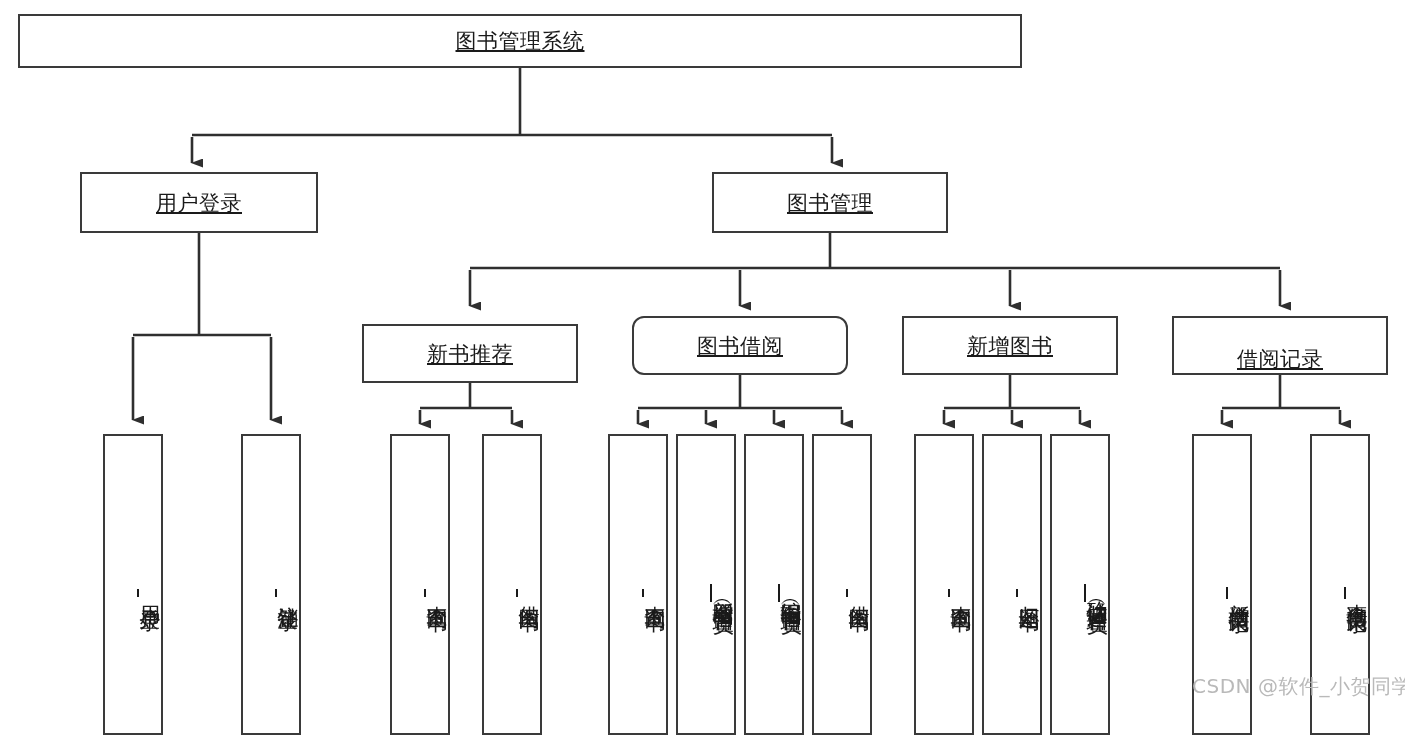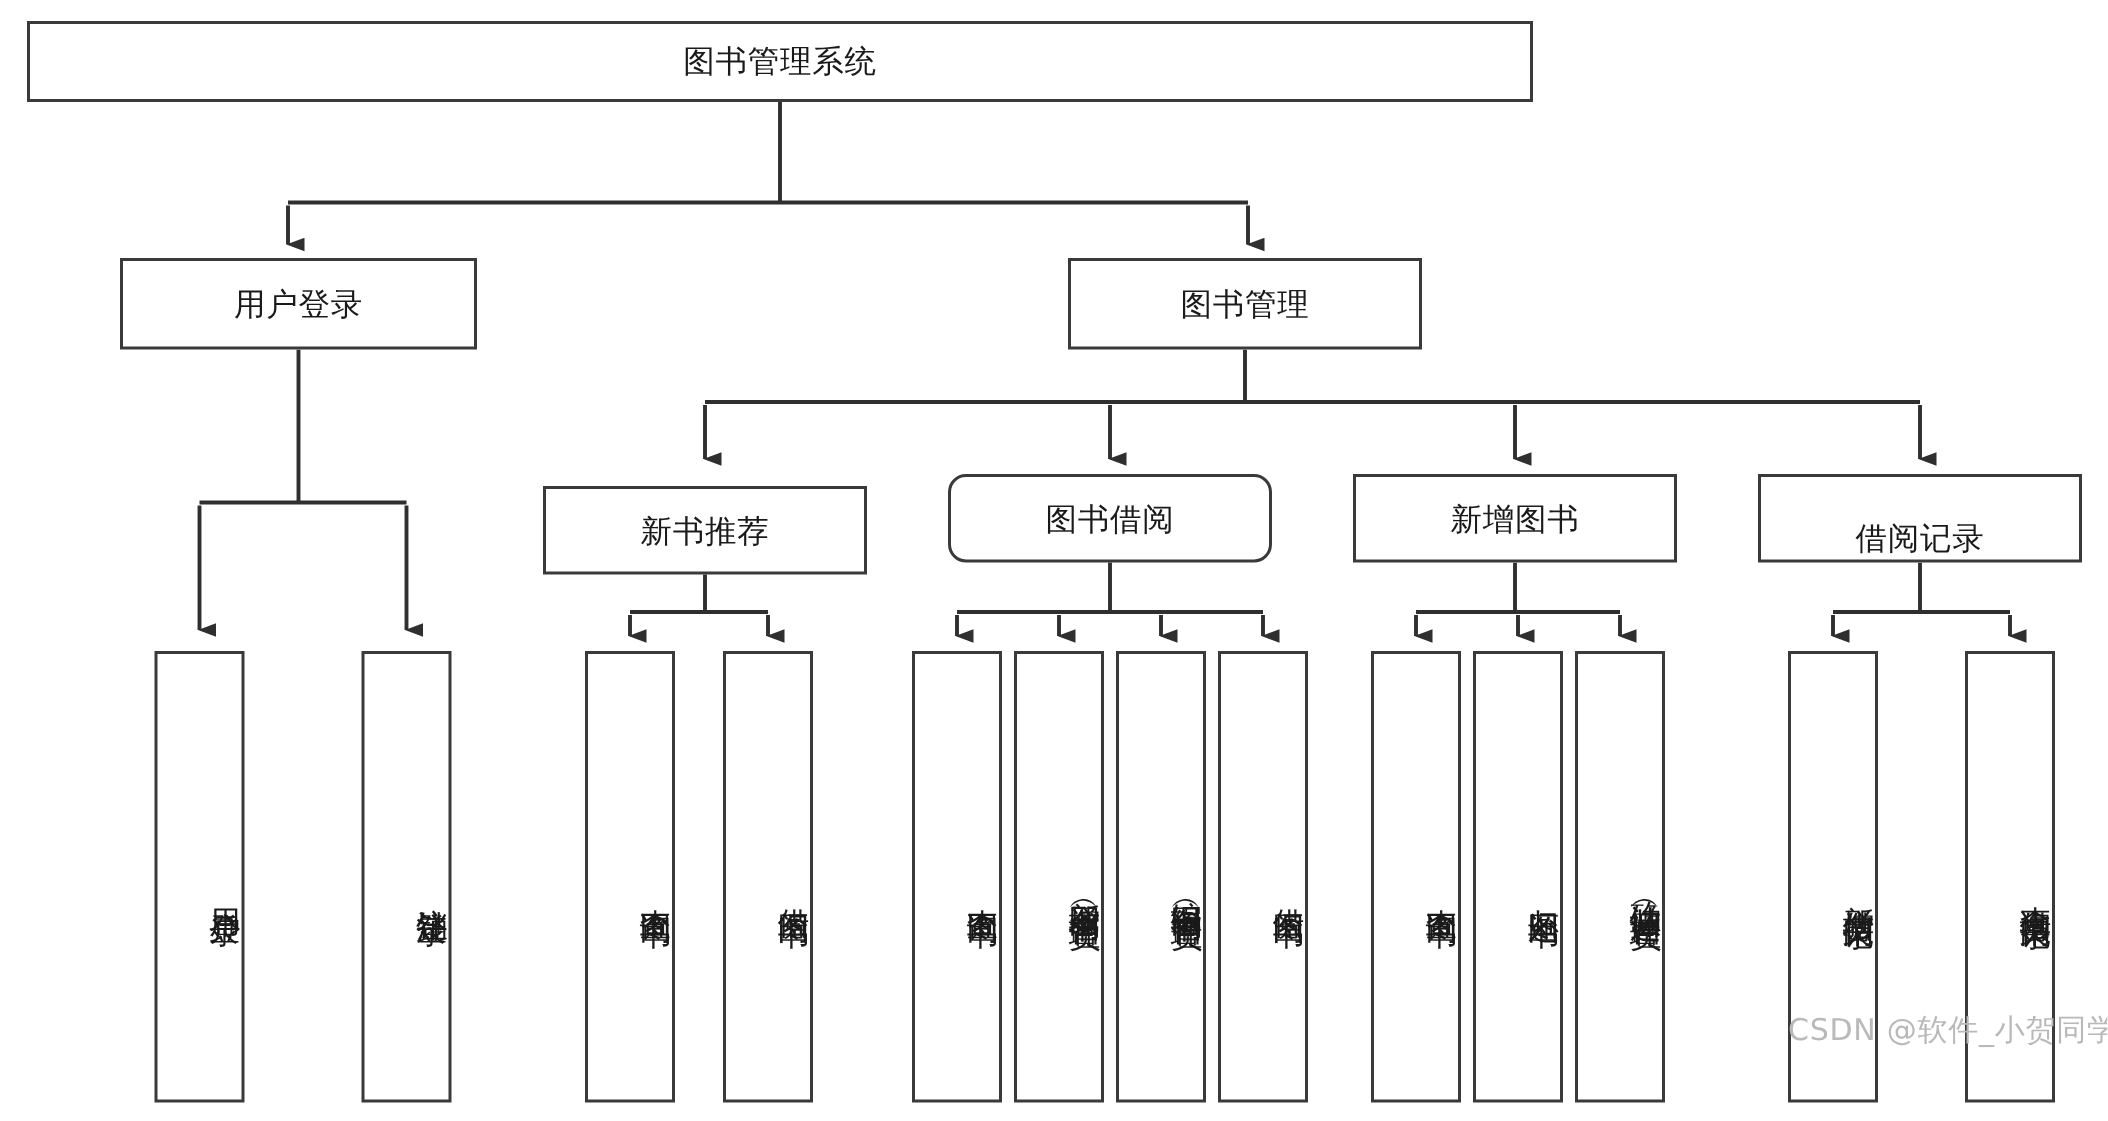--- a/index.html
+++ b/index.html
@@ -19,20 +19,21 @@
   }
   .node {
     position: absolute;
     box-sizing: border-box;
     border: 2px solid #3a3a3a;
     background: #ffffff;
     display: flex;
     align-items: center;
     justify-content: center;
     color: #1a1a1a;
+    text-decoration: underline;
   }
   .node.horiz {
     font-size: 21px;
     letter-spacing: 0.5px;
   }
   .node.vert {
     writing-mode: vertical-rl;
     text-orientation: upright;
     font-size: 21px;
     letter-spacing: 2px;

